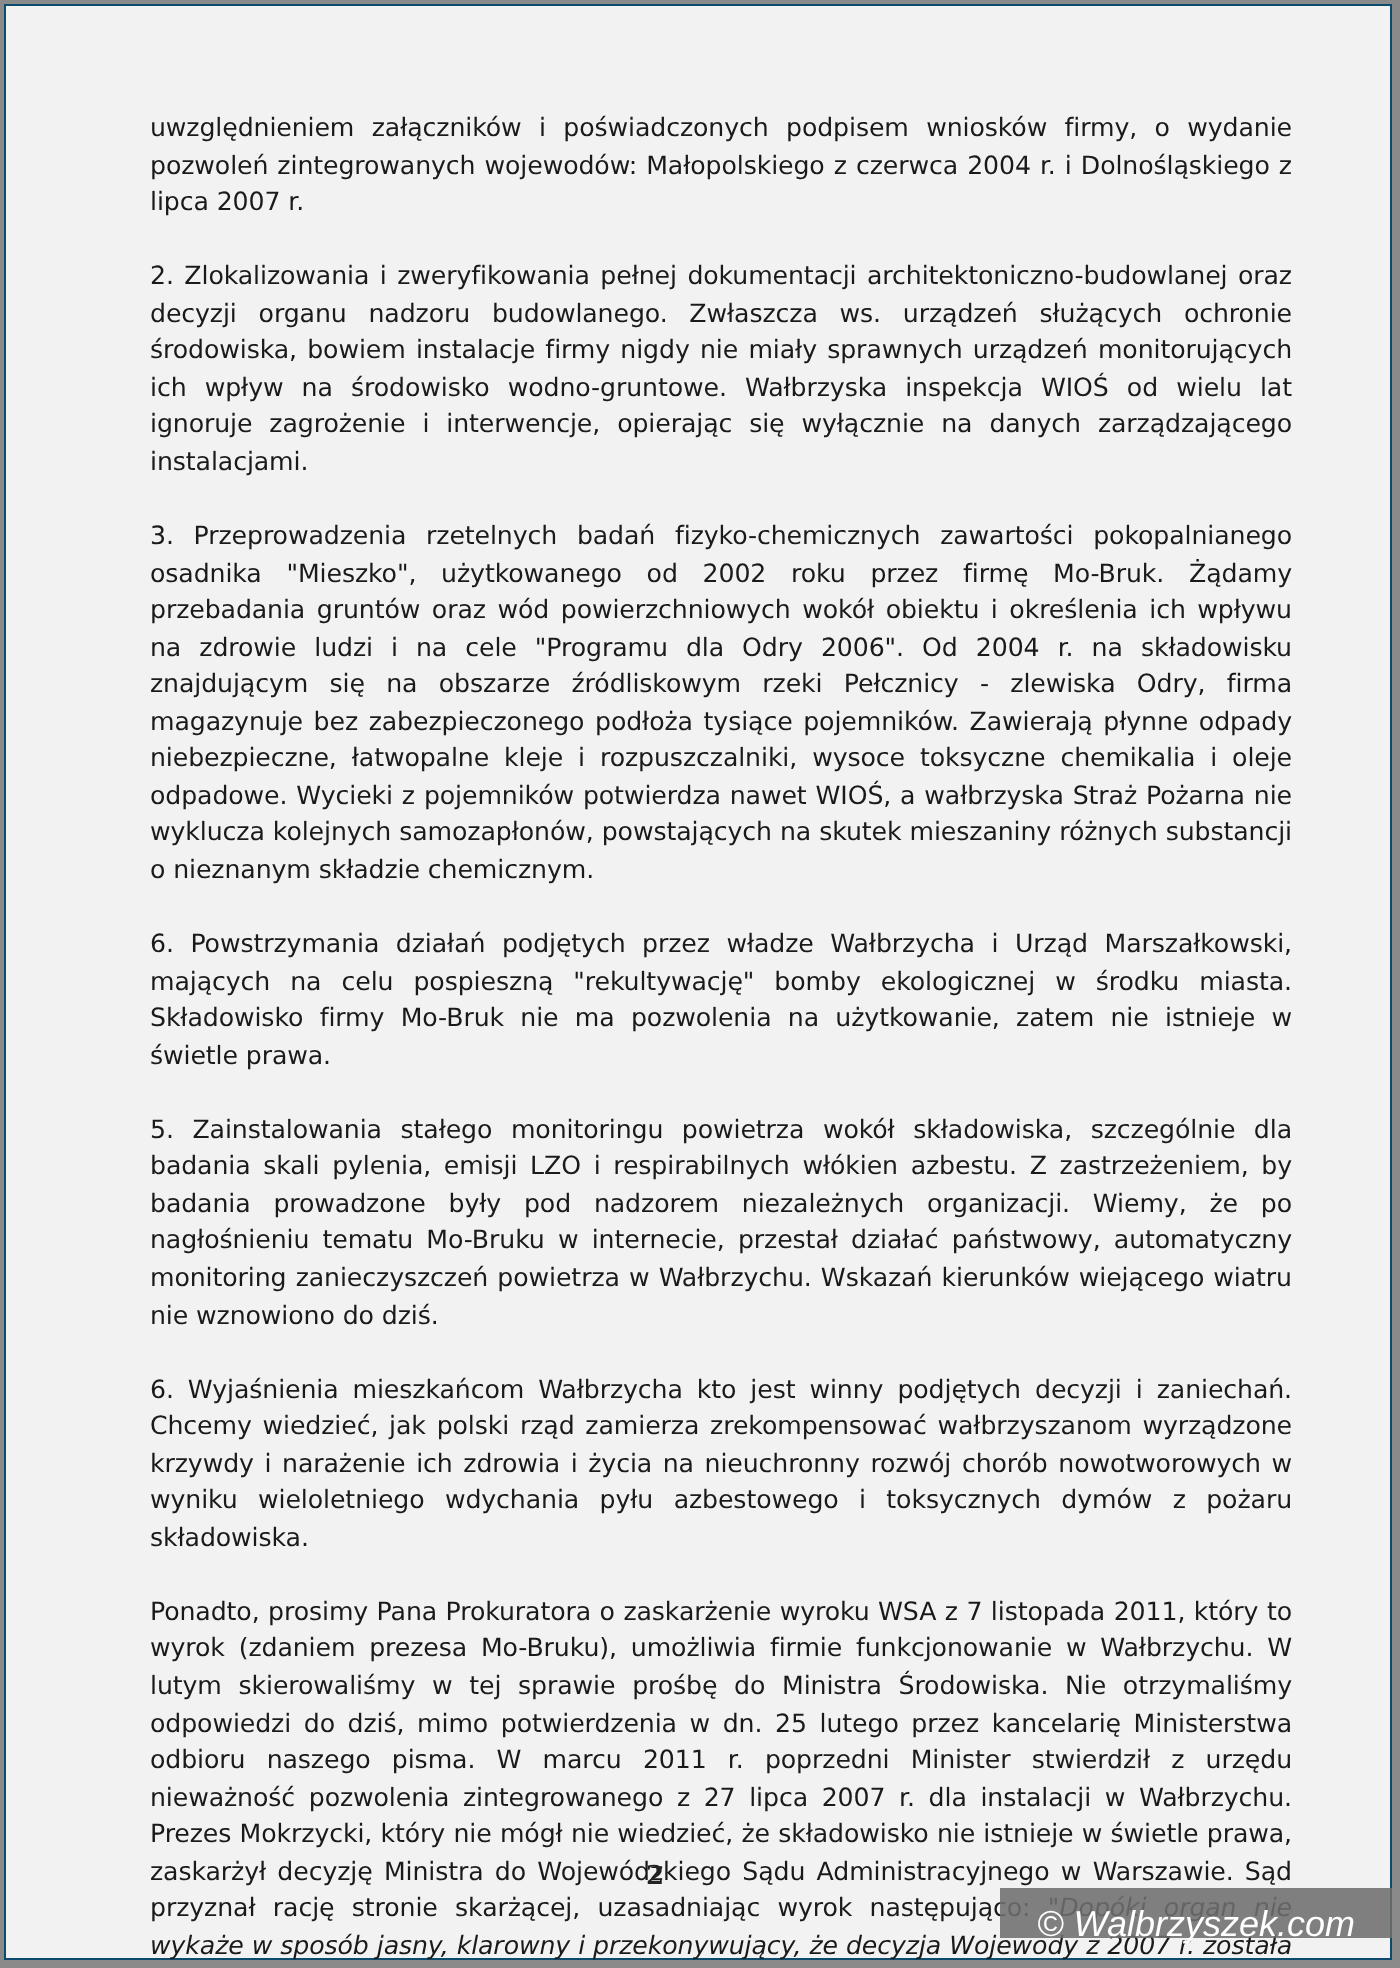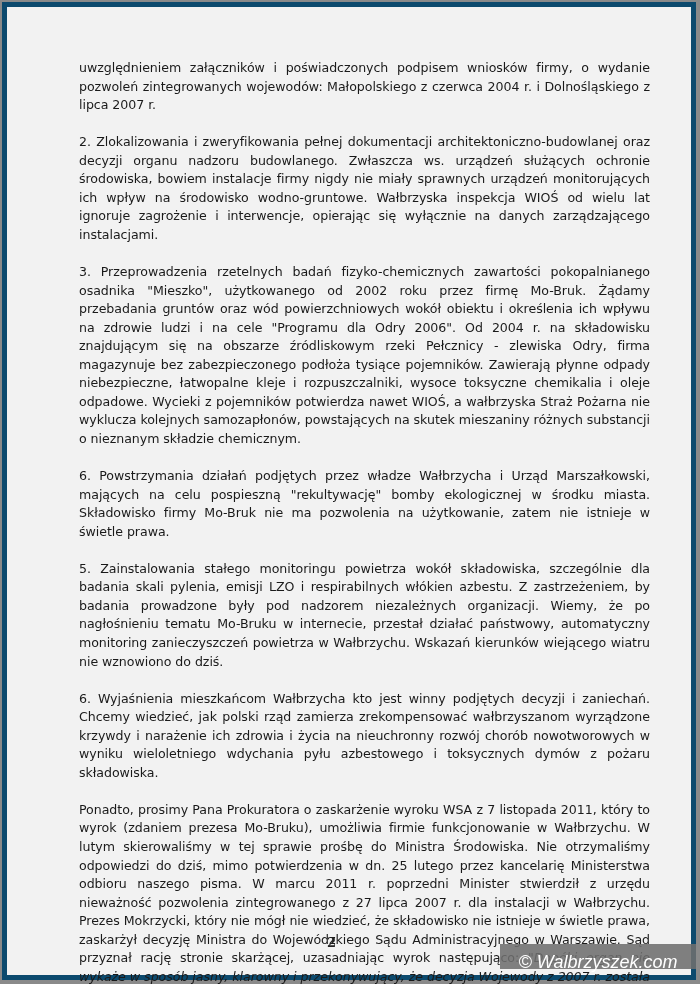--- a/index.html
+++ b/index.html
@@ -5,21 +5,21 @@
   html, body { margin: 0; padding: 0; }
   body {
     width: 700px; height: 984px; overflow: hidden;
     background: #8a8a8a;
     font-family: "DejaVu Sans", sans-serif;
   }
   .page {
     position: absolute; left: 2px; top: 2px;
     width: 694px; height: 978px;
     background: #f2f2f2;
-    border: 5px solid #0c4a6e;
+    border: 1px solid #0c4a6e;
     box-sizing: border-box;
   }
   .content {
     position: absolute; left: 72px; top: 52px;
     width: 571px;
     font-size: 12.6px;
     line-height: 18.55px;
     color: #1a1a1a;
     text-align: justify;
     letter-spacing: -0.05px;

